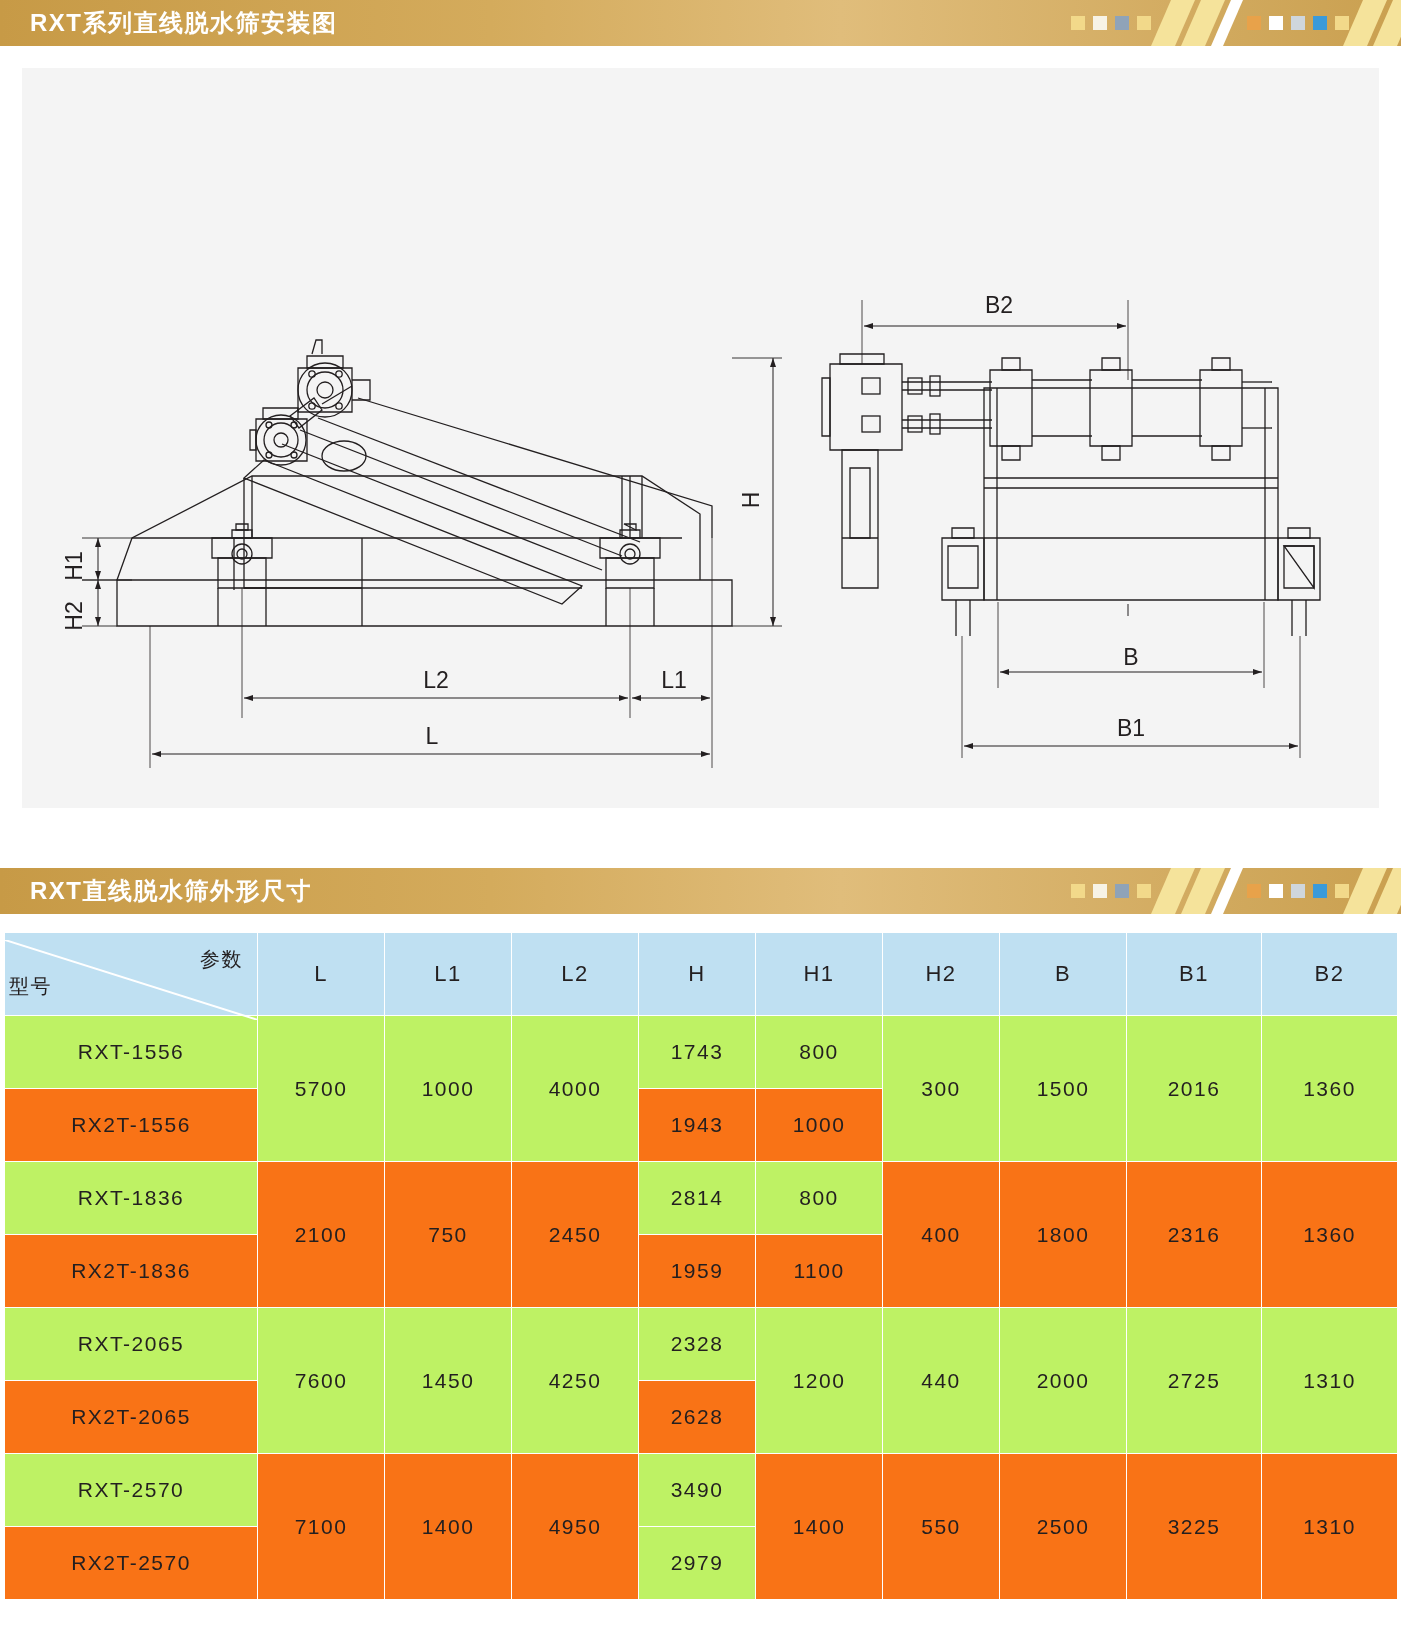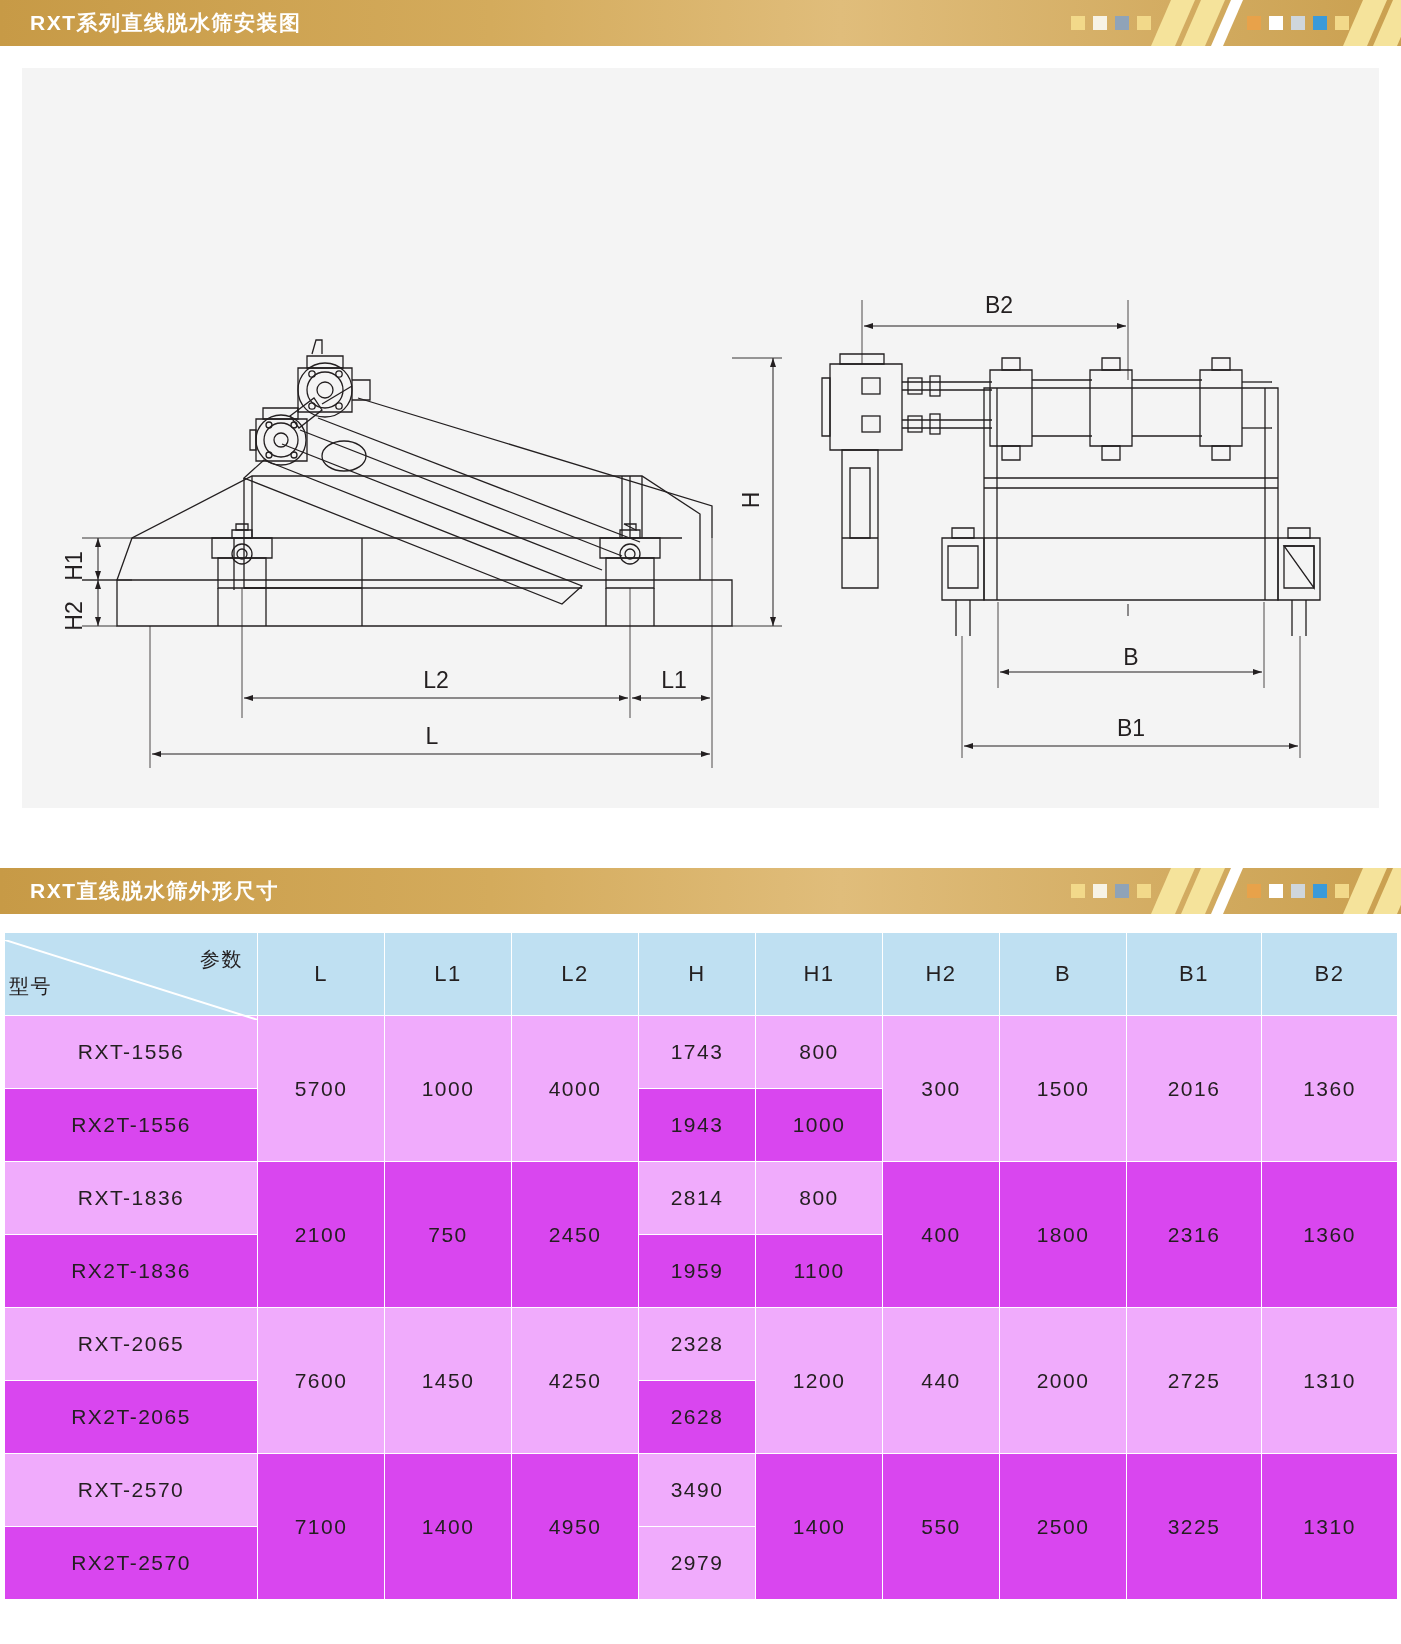--- a/index.html
+++ b/index.html
@@ -24,21 +24,21 @@
   
   .bar {
     position: relative;
     height: 46px;
     background: linear-gradient(to right, #c79a46 0%, #d4ab5c 35%, #e0bd7b 60%, #caa050 100%);
     display: flex;
     align-items: center;
     overflow: hidden;
   }
   .bar-title {
-    font-size: 21px;
+    font-size: 24px;
     font-weight: bold;
     color: #ffffff;
     letter-spacing: 1.5px;
     margin-left: 30px;
     white-space: nowrap;
     z-index: 3;
   }
   .bar-deco {
     position: absolute;
     right: 0;
@@ -109,22 +109,22 @@
     font-size: 20px;
   }
   th.corner svg {
     position: absolute;
     left: 0; top: 0;
   }
   td.model {
     font-size: 21px;
     letter-spacing: 2px;
   }
-  .white { background: #f0abfc; }
-  .grey  { background: #d946ef; }
+  .white { background: #bef264; }
+  .grey  { background: #f97316; }
 </style>
 </head>
 <body>
 
 <div class="page">
 
   <div class="bar">
     <div class="bar-title">RXT系列直线脱水筛安装图</div>
     <svg class="bar-deco" viewBox="0 0 330 46" preserveAspectRatio="none">
       <g>

